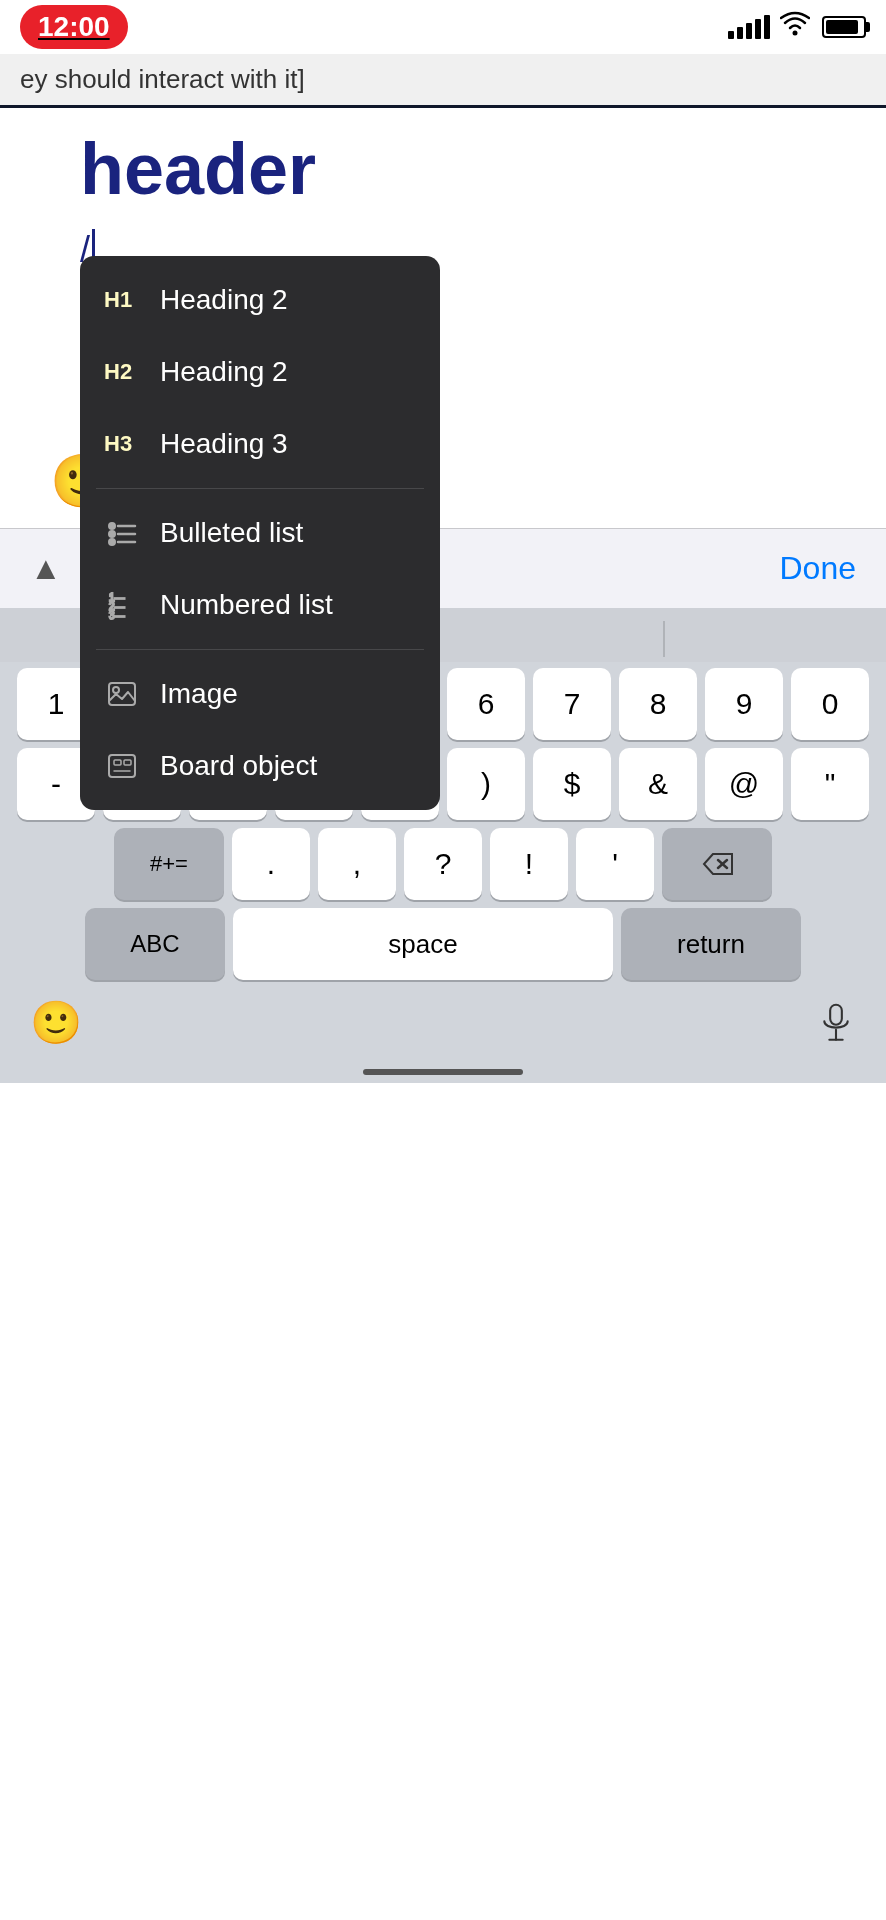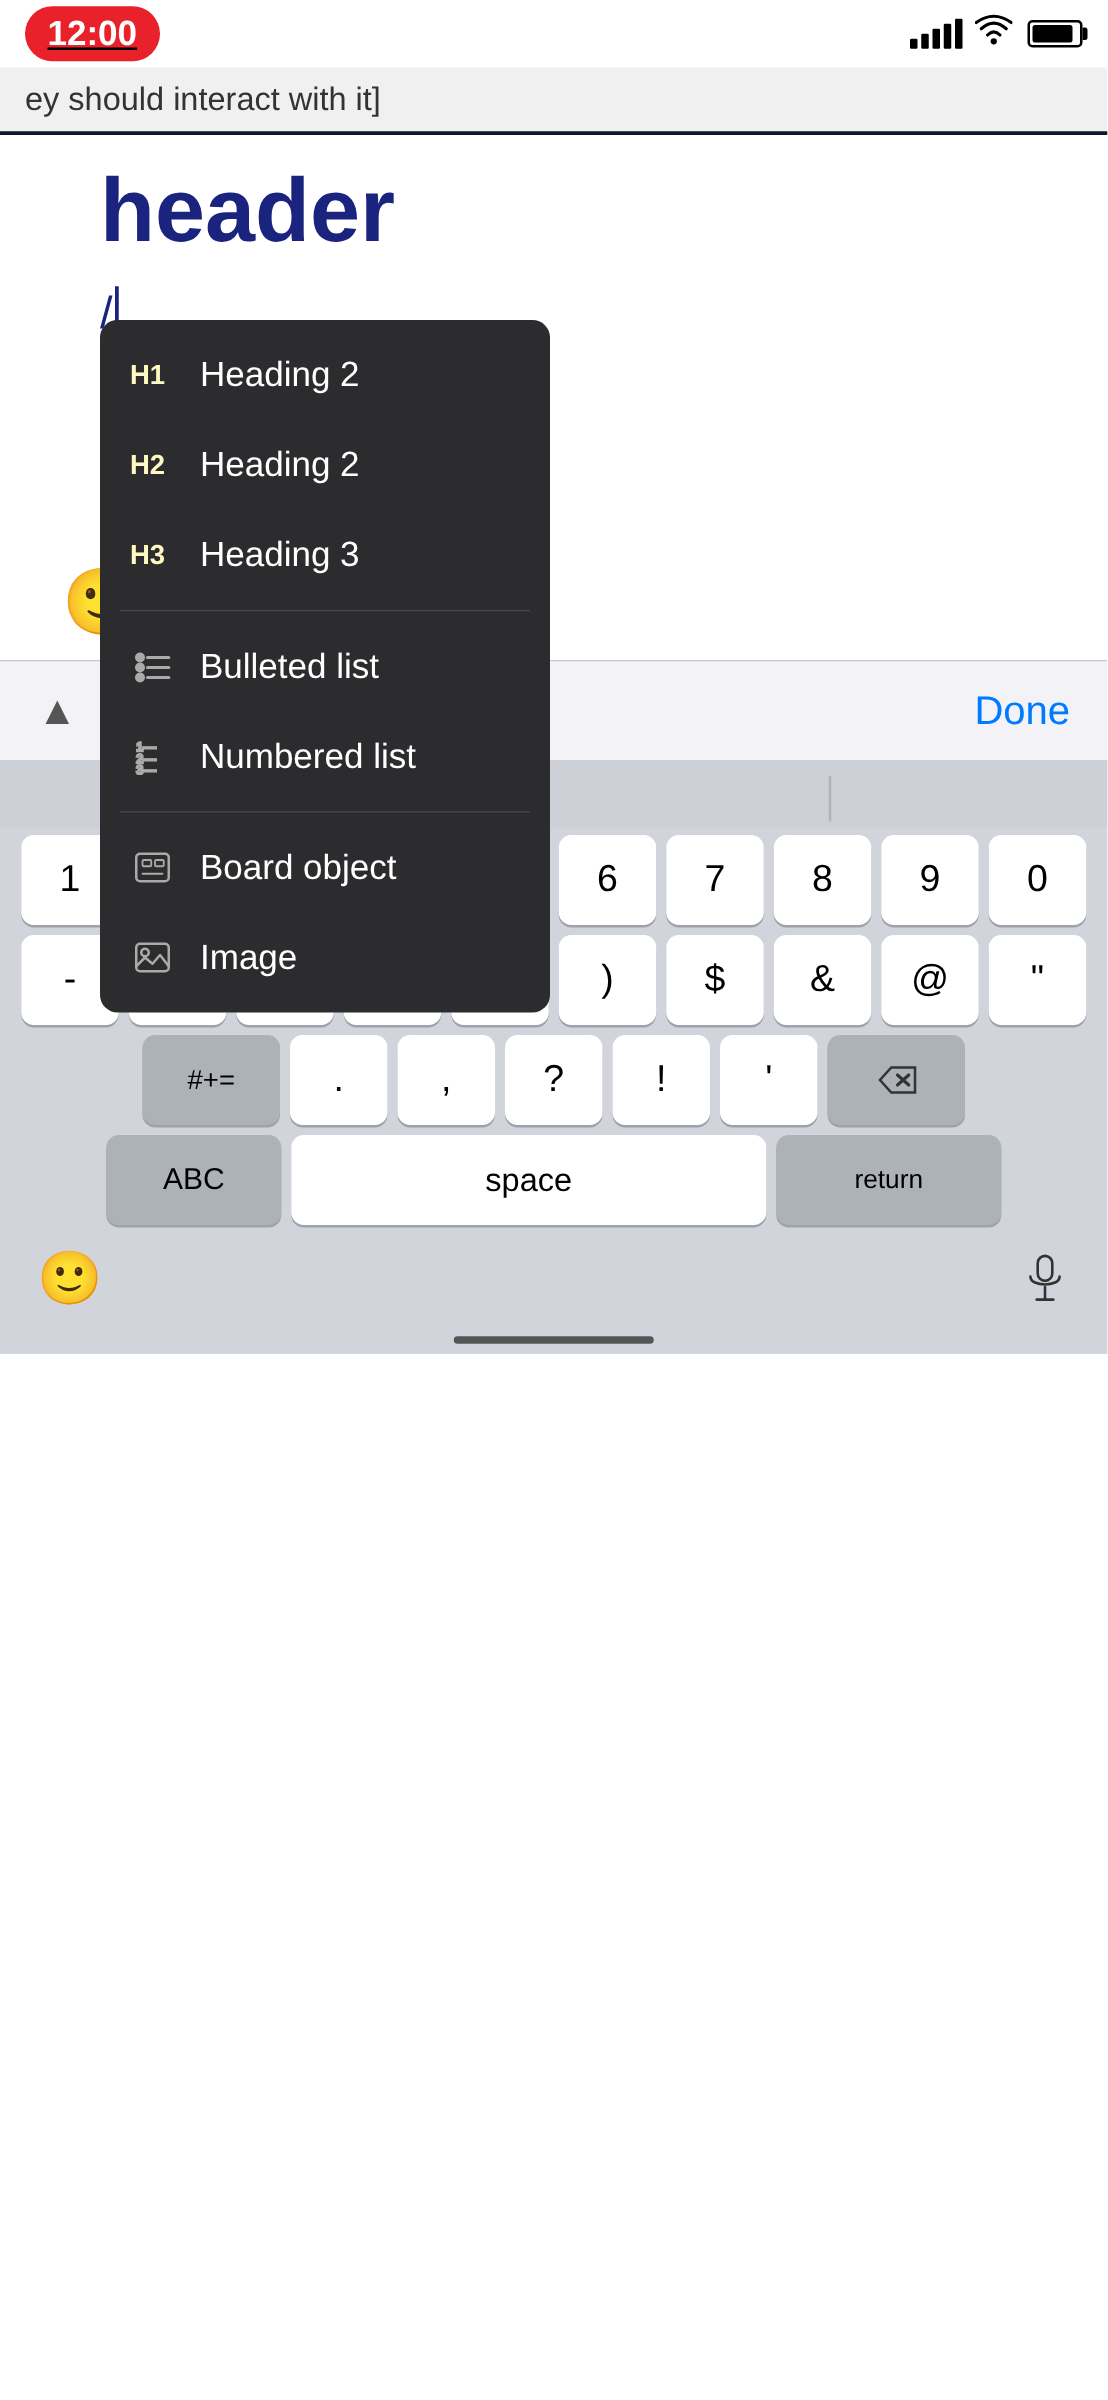--- a/index.html
+++ b/index.html
@@ -451,36 +451,36 @@
       </div>
     </div>
 
     <div class="menu-divider"></div>
 
     <div class="menu-section">
       <div class="menu-item">
         <div class="menu-item-icon">
           <svg viewBox="0 0 30 30" width="30" height="30" fill="none">
             <rect x="2" y="4" width="26" height="22" rx="3" stroke="#aaa" stroke-width="2"></rect>
+            <circle cx="9" cy="11" r="3" stroke="#aaa" stroke-width="2"></circle>
+            <polyline points="2,22 9,15 15,20 21,13 28,22" stroke="#aaa" stroke-width="2" fill="none" stroke-linecap="round" stroke-linejoin="round"></polyline>
+          </svg>
+        </div>
+        <span class="menu-item-label">Image</span>
+      </div>
+      <div class="menu-item">
+        <div class="menu-item-icon">
+          <svg viewBox="0 0 30 30" width="30" height="30" fill="none">
+            <rect x="2" y="4" width="26" height="22" rx="3" stroke="#aaa" stroke-width="2"></rect>
             <rect x="7" y="9" width="7" height="5" rx="1" stroke="#aaa" stroke-width="1.5"></rect>
             <rect x="17" y="9" width="7" height="5" rx="1" stroke="#aaa" stroke-width="1.5"></rect>
             <line x1="7" y1="20" x2="23" y2="20" stroke="#aaa" stroke-width="1.5" stroke-linecap="round"></line>
           </svg>
         </div>
         <span class="menu-item-label">Board object</span>
-      </div>
-      <div class="menu-item">
-        <div class="menu-item-icon">
-          <svg viewBox="0 0 30 30" width="30" height="30" fill="none">
-            <rect x="2" y="4" width="26" height="22" rx="3" stroke="#aaa" stroke-width="2"></rect>
-            <circle cx="9" cy="11" r="3" stroke="#aaa" stroke-width="2"></circle>
-            <polyline points="2,22 9,15 15,20 21,13 28,22" stroke="#aaa" stroke-width="2" fill="none" stroke-linecap="round" stroke-linejoin="round"></polyline>
-          </svg>
-        </div>
-        <span class="menu-item-label">Image</span>
       </div>
     </div>
   </div>
 
   <div class="emoji-face" style="position:absolute; bottom:16px; left:50px; font-size:52px;">🙂</div>
 </div>
 
 <div class="toolbar-area">
   <div class="toolbar-nav">
     <span class="toolbar-arrow">▲</span>
@@ -534,21 +534,21 @@
         <path d="M13 4 L4 14 L13 24 L32 24 L32 4 Z" stroke="#333" stroke-width="2" fill="none"></path>
         <line x1="18" y1="10" x2="27" y2="18" stroke="#333" stroke-width="2.5" stroke-linecap="round"></line>
         <line x1="27" y1="10" x2="18" y2="18" stroke="#333" stroke-width="2.5" stroke-linecap="round"></line>
       </svg>
     </div>
   </div>
 
   <div class="keyboard-row" style="padding-bottom:8px;">
     <div class="key key-abc" style="font-size:24px;">ABC</div>
     <div class="key key-space" style="font-size:26px;">space</div>
-    <div class="key key-return" style="font-size:21px;">return</div>
+    <div class="key key-return" style="font-size:26px;">return</div>
   </div>
 
   <div class="keyboard-bottom">
     <span class="keyboard-emoji">🙂</span>
 
     <svg class="mic-svg" viewBox="0 0 40 48" fill="none">
       <rect x="13" y="2" width="14" height="24" rx="7" stroke="#333" stroke-width="2.5"></rect>
       <path d="M6 22 C6 32 34 32 34 22" stroke="#333" stroke-width="2.5" stroke-linecap="round" fill="none"></path>
       <line x1="20" y1="32" x2="20" y2="44" stroke="#333" stroke-width="2.5" stroke-linecap="round"></line>
       <line x1="12" y1="44" x2="28" y2="44" stroke="#333" stroke-width="2.5" stroke-linecap="round"></line>

